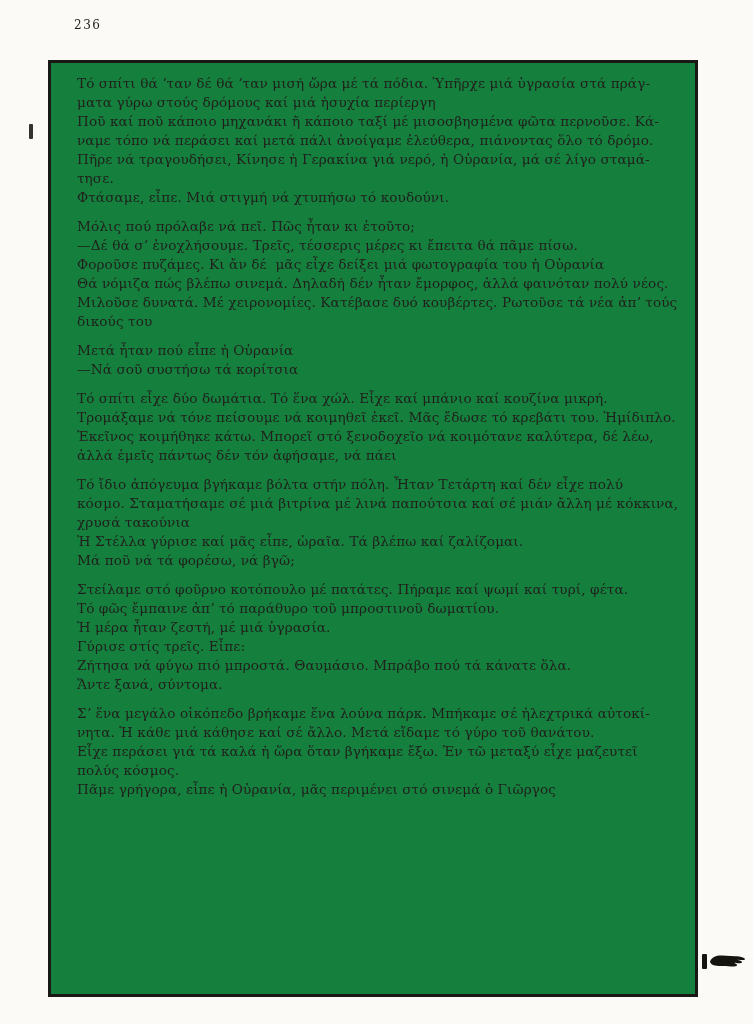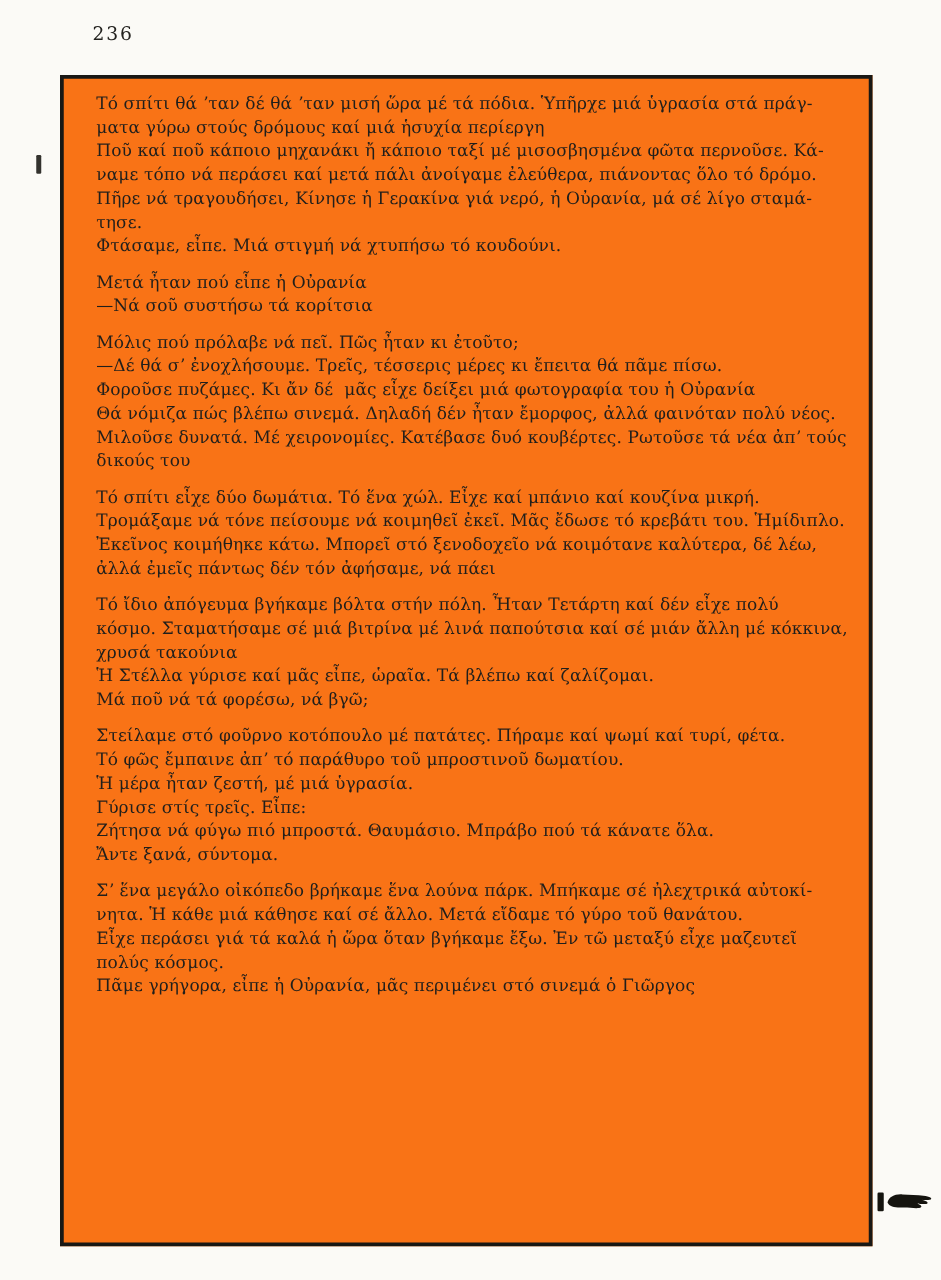--- a/index.html
+++ b/index.html
@@ -13,35 +13,35 @@
     height: 1024px;
     background: #fbfaf6;
     overflow: hidden;
     font-family: "DejaVu Serif", "Liberation Serif", serif;
     color: #1d1c1a;
   }
   .page-number {
     position: absolute;
     left: 74px;
     top: 18px;
-    font-size: 15px;
+    font-size: 12px;
     letter-spacing: 1.5px;
     color: #23221f;
   }
   .textbox {
     position: absolute;
     left: 48px;
     top: 60px;
     width: 650px;
     height: 937px;
     border: 3px solid #191815;
     box-sizing: border-box;
     padding: 11px 36px 6px 26px;
     overflow: hidden;
-    background: #f97316;
+    background: #15803d;
   }
   .para {
     margin: 0 0 10px 0;
     font-size: 13.6px;
     line-height: 19px;
     white-space: pre;
     letter-spacing: 0.1px;
     color: #201f1c;
   }
   .para:last-child { margin-bottom: 0; }
@@ -73,28 +73,28 @@
 
   <div class="textbox">
     <div>
         <p class="para">Τό σπίτι θά ʼταν δέ θά ʼταν μισή ὥρα μέ τά πόδια. Ὑπῆρχε μιά ὑγρασία στά πράγ-
 ματα γύρω στούς δρόμους καί μιά ἡσυχία περίεργη
 Ποῦ καί ποῦ κάποιο μηχανάκι ἤ κάποιο ταξί μέ μισοσβησμένα φῶτα περνοῦσε. Κά-
 ναμε τόπο νά περάσει καί μετά πάλι ἀνοίγαμε ἐλεύθερα, πιάνοντας ὅλο τό δρόμο.
 Πῆρε νά τραγουδήσει, Κίνησε ἡ Γερακίνα γιά νερό, ἡ Οὐρανία, μά σέ λίγο σταμά-
 τησε.
 Φτάσαμε, εἶπε. Μιά στιγμή νά χτυπήσω τό κουδούνι.</p>
-        <p class="para">Μετά ἦταν πού εἶπε ἡ Οὐρανία
-—Νά σοῦ συστήσω τά κορίτσια</p>
         <p class="para">Μόλις πού πρόλαβε νά πεῖ. Πῶς ἦταν κι ἐτοῦτο;
 —Δέ θά σʼ ἐνοχλήσουμε. Τρεῖς, τέσσερις μέρες κι ἔπειτα θά πᾶμε πίσω.
 Φοροῦσε πυζάμες. Κι ἄν δέ  μᾶς εἶχε δείξει μιά φωτογραφία του ἡ Οὐρανία
 Θά νόμιζα πώς βλέπω σινεμά. Δηλαδή δέν ἦταν ἔμορφος, ἀλλά φαινόταν πολύ νέος.
 Μιλοῦσε δυνατά. Μέ χειρονομίες. Κατέβασε δυό κουβέρτες. Ρωτοῦσε τά νέα ἀπʼ τούς
 δικούς του</p>
+        <p class="para">Μετά ἦταν πού εἶπε ἡ Οὐρανία
+—Νά σοῦ συστήσω τά κορίτσια</p>
         <p class="para">Τό σπίτι εἶχε δύο δωμάτια. Τό ἕνα χώλ. Εἶχε καί μπάνιο καί κουζίνα μικρή.
 Τρομάξαμε νά τόνε πείσουμε νά κοιμηθεῖ ἐκεῖ. Μᾶς ἔδωσε τό κρεβάτι του. Ἡμίδιπλο.
 Ἐκεῖνος κοιμήθηκε κάτω. Μπορεῖ στό ξενοδοχεῖο νά κοιμότανε καλύτερα, δέ λέω,
 ἀλλά ἐμεῖς πάντως δέν τόν ἀφήσαμε, νά πάει</p>
         <p class="para">Τό ἴδιο ἀπόγευμα βγήκαμε βόλτα στήν πόλη. Ἦταν Τετάρτη καί δέν εἶχε πολύ
 κόσμο. Σταματήσαμε σέ μιά βιτρίνα μέ λινά παπούτσια καί σέ μιάν ἄλλη μέ κόκκινα,
 χρυσά τακούνια
 Ἡ Στέλλα γύρισε καί μᾶς εἶπε, ὡραῖα. Τά βλέπω καί ζαλίζομαι.
 Μά ποῦ νά τά φορέσω, νά βγῶ;</p>
         <p class="para">Στείλαμε στό φοῦρνο κοτόπουλο μέ πατάτες. Πήραμε καί ψωμί καί τυρί, φέτα.

